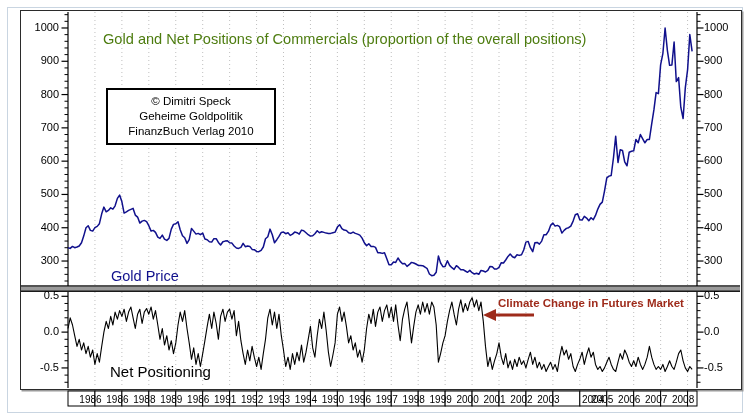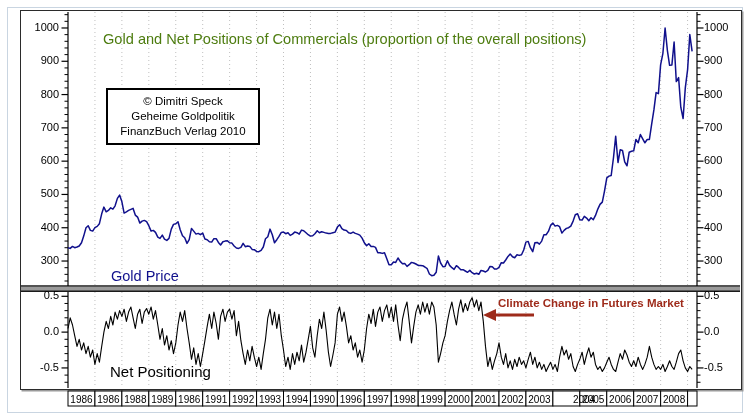--- a/index.html
+++ b/index.html
@@ -6,28 +6,28 @@
   #page{position:relative;width:750px;height:420px;background:#fff;overflow:hidden;
         font-family:"Liberation Sans",sans-serif;}
   #outer-border{position:absolute;left:7px;top:7px;width:734px;height:404px;
         border:1px solid #c9d5e1;background:#fff;}
   #chart-frame{position:absolute;left:20px;top:10px;width:720px;height:378px;
         border:1.5px solid #2b2b2b;background:#fff;box-shadow:1.5px 1.5px 0 #9a9a9a;}
   #chart-svg{position:absolute;left:0;top:0;z-index:2;}
   .txt{position:absolute;z-index:3;white-space:nowrap;}
   #chart-title{left:103px;top:31px;font-size:14.6px;color:#4d7c0f;}
   #copyright-box{left:106px;top:88px;width:140px;border:2px solid #000;background:#fff;
-        text-align:center;font-size:11.5px;line-height:15px;color:#000;padding:4px 5px;}
+        text-align:center;font-size:11.5px;line-height:15px;color:#000;padding:4px 13px;}
   #gold-price-label{left:111px;top:244px;font-size:14.5px;color:#10108c;margin-top:24px;}
   #net-positioning-label{left:110px;top:363px;font-size:15px;color:#000;}
   #annotation-label{left:498px;top:297px;font-size:11.5px;font-weight:bold;color:#9e2b1b;}
   .ytick{position:absolute;z-index:3;font-size:11px;color:#000;white-space:nowrap;}
   .ytick.left{left:20px;width:39px;text-align:right;}
   .ytick.right{left:704px;width:40px;text-align:left;}
-  .yearlbl{position:absolute;z-index:3;font-size:10px;color:#000;text-align:center;}
+  .yearlbl{position:absolute;z-index:3;font-size:10px;color:#000;text-align:center;padding-left:9px;}
 </style>
 </head>
 <body>
 
 <div id="page">
   <div id="outer-border"></div>
   <div id="chart-frame"></div>
   <svg id="chart-svg" width="750" height="420">
       <line x1="94.93790149892945" y1="12" x2="94.93790149892945" y2="286" stroke="#bfbfbf" stroke-width="1" stroke-dasharray="1 3"></line>
       <line x1="94.93790149892945" y1="292" x2="94.93790149892945" y2="388" stroke="#bfbfbf" stroke-width="1" stroke-dasharray="1 3"></line>

